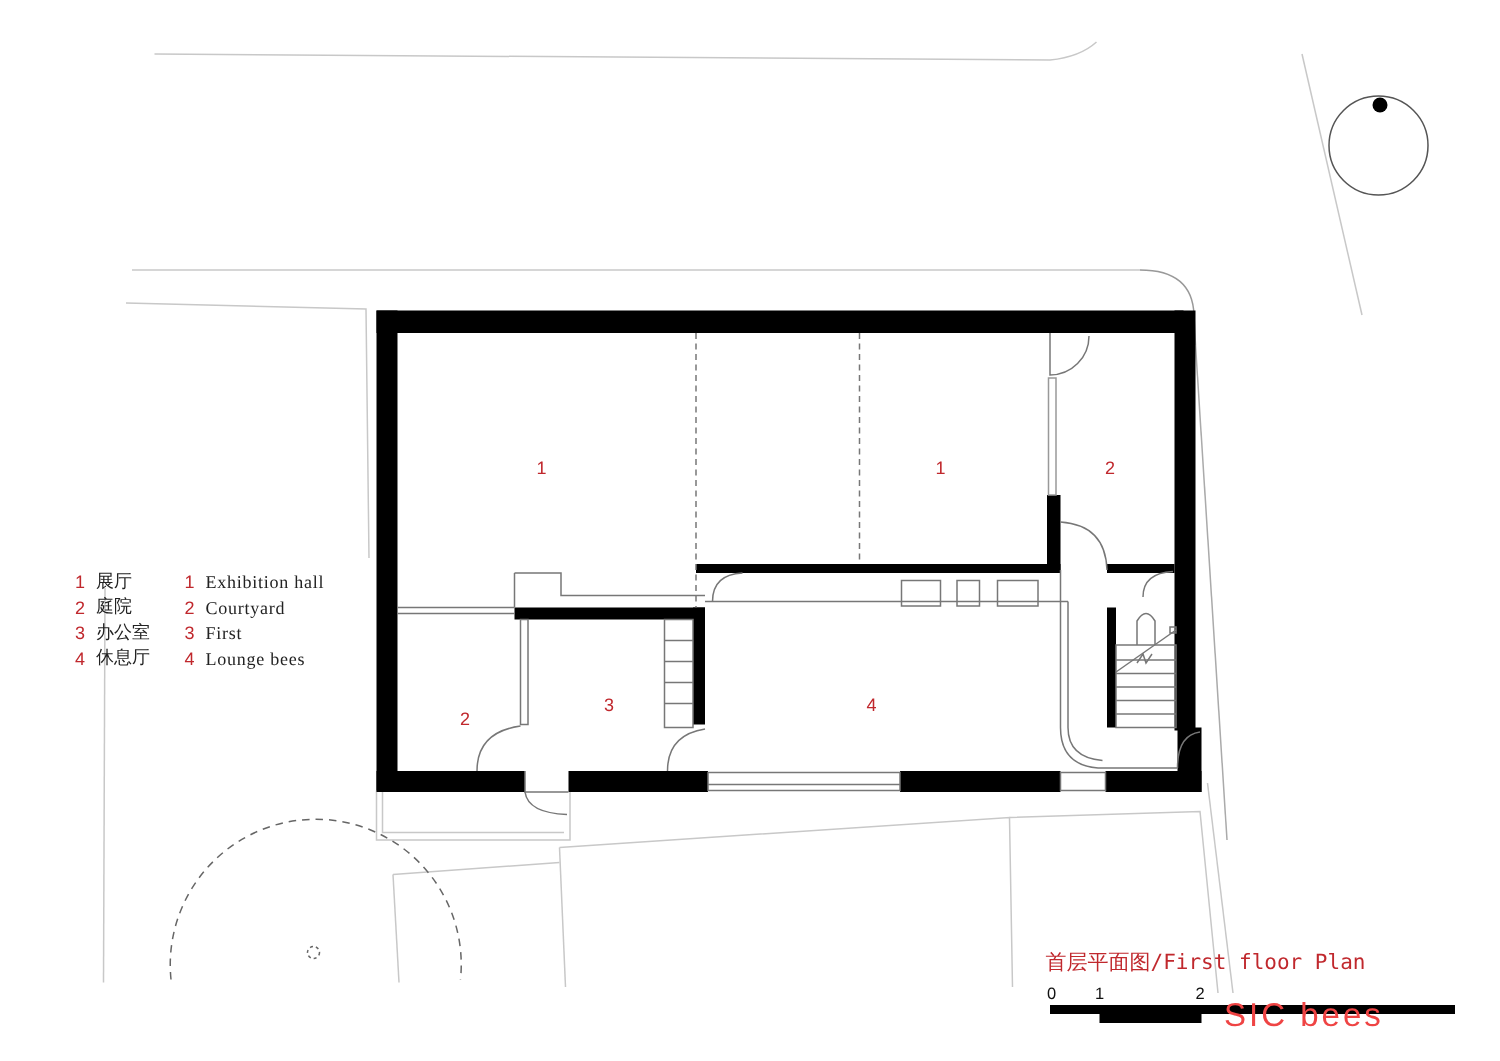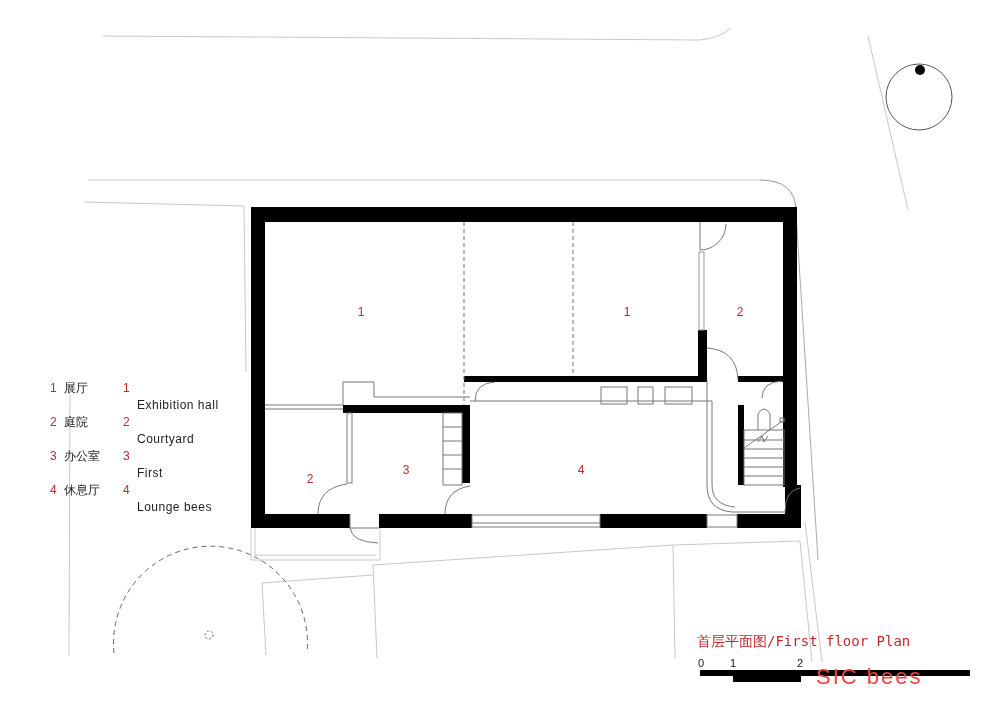--- a/index.html
+++ b/index.html
@@ -4,22 +4,22 @@
   <style>
     html, body { margin: 0; padding: 0; background: #ffffff; }
     body { width: 1000px; height: 707px; position: relative; overflow: hidden;
            font-family: "DejaVu Sans Mono", "Liberation Mono", monospace; }
     #plan { position: absolute; left: 0; top: 0; width: 1000px; height: 707px; }
     .room-label { position: absolute; color: #c0282d; font-family: "Liberation Sans", sans-serif;
                   font-size: 12px; transform: translate(-50%, -50%); }
     .legend { position: absolute; left: 50px; top: 380px; font-size: 12px; line-height: 17px; color: #222; }
     .legend-row { display: flex; white-space: nowrap; }
     .legend-num { color: #c0282d; width: 14px; font-family: "Liberation Sans", sans-serif; }
-    .legend-cn { width: 59px; font-family: Liberation Sans, sans-serif; }
-    .legend-en { font-family: Liberation Sans, sans-serif; letter-spacing: 0.5px; margin-top: 17px; }
+    .legend-cn { width: 59px; font-family: Liberation Mono, monospace; }
+    .legend-en { font-family: Liberation Serif, serif; letter-spacing: 0.5px; }
     .title { position: absolute; left: 697px; top: 633px; color: #c0282d; font-size: 14px;
              font-family: "DejaVu Sans Mono", monospace; white-space: nowrap; }
     .title .cn { font-family: Liberation Mono, monospace; }
     .scale-tick { position: absolute; top: 657px; font-size: 11px; color: #111;
                   font-family: "Liberation Sans", sans-serif; }
     .watermark { position: absolute; left: 816px; top: 664px; font-size: 22px; color: #ef4444;
                  font-family: "Liberation Sans", sans-serif; letter-spacing: 2px; }
   </style>
 </head>
 <body>

